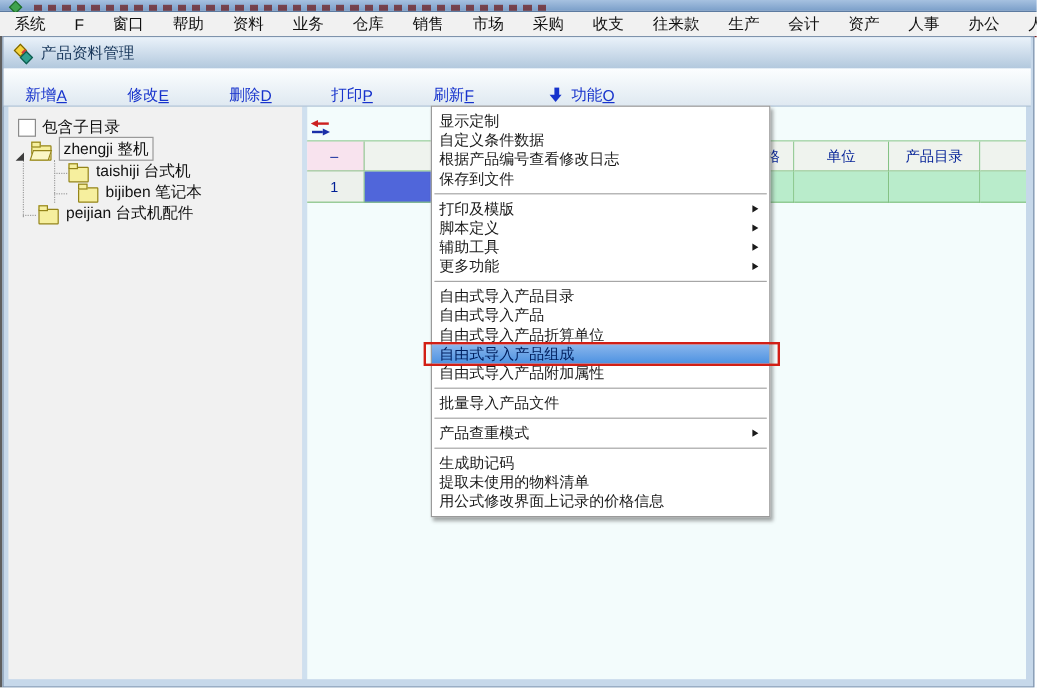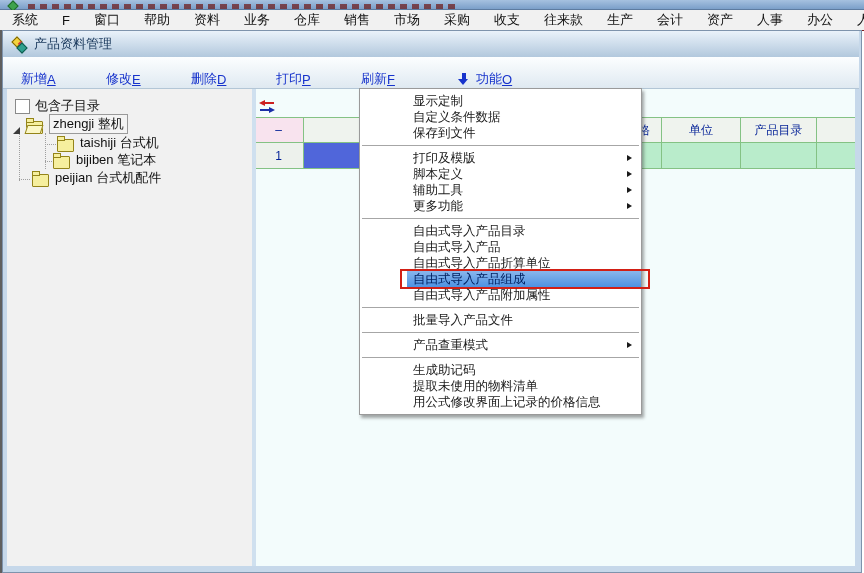--- a/index.html
+++ b/index.html
@@ -71,21 +71,21 @@
   .gcell{border-right:1px solid #84c284;border-bottom:1px solid #84c284;display:flex;align-items:center;justify-content:center;box-sizing:border-box;}
   .ghead .gcell{height:25px;background:#eff3ee;}
   .gbody .gcell{height:26px;background:#b9eccb;}
   .w0{width:50px;} .w1{width:157px;} .w2{width:154px;} .w3{width:47px;} .w4{width:79px;} .w5{width:76px;} .w6{width:128px;}
   .gcorner{background:#f8e3ee !important;}
   .grownum{background:#edf1ec !important;}
   .gsel{background:#5066da !important;}
   
   .popup{position:absolute;left:359px;top:88px;width:281px;z-index:20;background:#ffffff;
     border:1px solid #9a9a9a;box-shadow:2px 3px 3px rgba(60,60,60,.45);padding:4px 0;font-size:12.5px;color:#1a1a1a;}
-  .pitem{position:relative;height:16px;line-height:16px;padding-left:6px;white-space:nowrap;cursor:default;margin-left:47px;}
+  .pitem{position:relative;height:16px;line-height:16px;padding-left:6px;white-space:nowrap;cursor:default;}
   .pitem .mi-arrow{position:absolute;right:9px;top:4.5px;width:0;height:0;
     border-top:3.5px solid transparent;border-bottom:3.5px solid transparent;border-left:5px solid #1a1a1a;}
   .psep{border-top:1px solid #a6a6a6;margin:4px 2px;height:0;}
   .pitem.hl{background:linear-gradient(#8ab6ec,#4d92e2);color:#002060;}
   .redbox{position:absolute;left:-7px;right:-9px;top:-2px;bottom:-2px;border:2px solid #d21f15;pointer-events:none;}
 </style>
 </head>
 <body>
 
 <div class="titlebar">
@@ -165,21 +165,21 @@
 
   <div class="trow" style="left:6px;top:28px;">
     <span class="expander"></span>
     <span class="folder open"></span>
     <span class="tlabel sel">zhengji 整机</span>
   </div>
   <div class="trow" style="left:50px;top:46px;">
     <span class="folder"></span>
     <span class="tlabel">taishiji 台式机</span>
   </div>
-  <div class="trow" style="left:46px;top:63px;">
+  <div class="trow" style="left:58px;top:63px;">
     <span class="folder"></span>
     <span class="tlabel">bijiben 笔记本</span>
   </div>
   <div class="trow" style="left:25px;top:81px;">
     <span class="folder"></span>
     <span class="tlabel">peijian 台式机配件</span>
   </div>
 </div>
 <div class="splitter"></div>
 
@@ -206,20 +206,21 @@
       <div class="gcell w4"></div>
       <div class="gcell w5"></div>
       <div class="gcell w6"></div>
     </div>
   </div>
 </div>
 
 <div class="popup">
   <div class="pitem">显示定制</div>
   <div class="pitem">自定义条件数据</div>
+  <div class="pitem">根据产品编号查看修改日志</div>
   <div class="pitem">保存到文件</div>
   <div class="psep"></div>
   <div class="pitem"><span>打印及模版</span><span class="mi-arrow"></span></div>
   <div class="pitem"><span>脚本定义</span><span class="mi-arrow"></span></div>
   <div class="pitem"><span>辅助工具</span><span class="mi-arrow"></span></div>
   <div class="pitem"><span>更多功能</span><span class="mi-arrow"></span></div>
   <div class="psep"></div>
   <div class="pitem">自由式导入产品目录</div>
   <div class="pitem">自由式导入产品</div>
   <div class="pitem">自由式导入产品折算单位</div>

